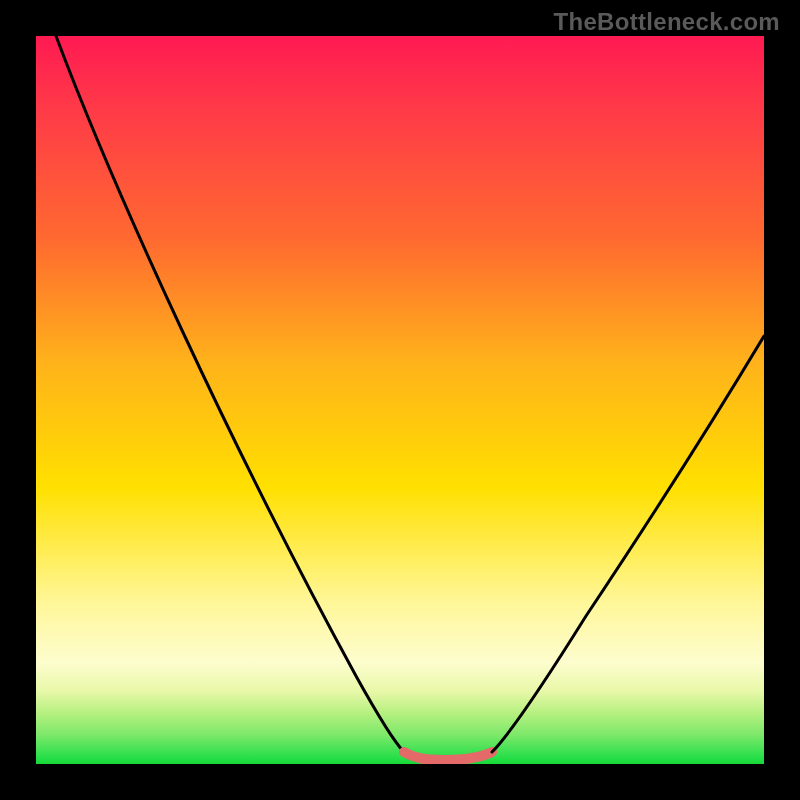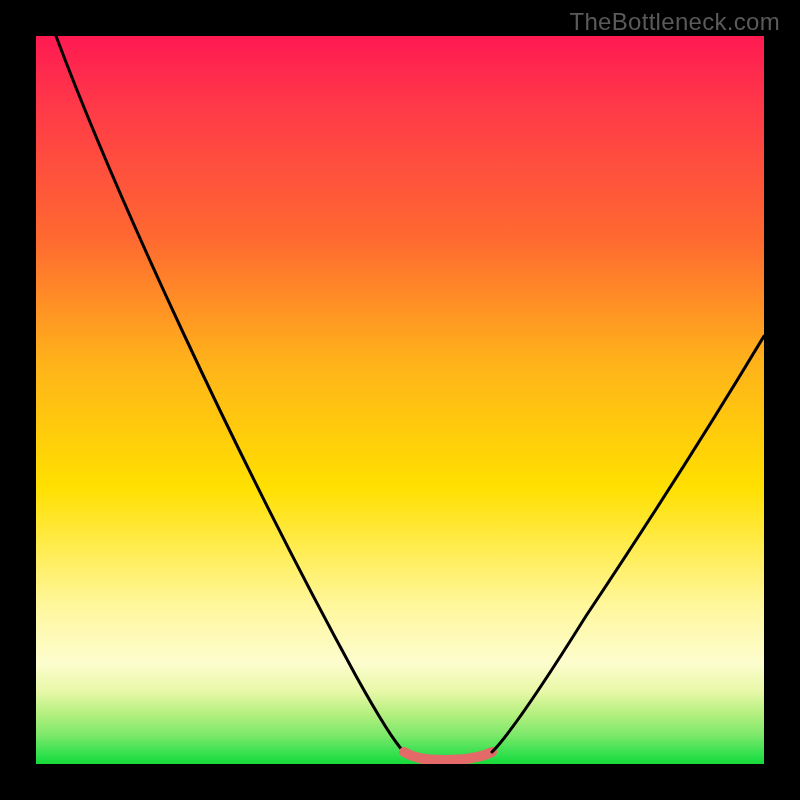--- a/index.html
+++ b/index.html
@@ -39,21 +39,21 @@
       #2adf4a 99%,
       #18d838 100%
     );
   }
   .watermark {
     position: absolute;
     top: 8px;
     right: 20px;
     color: #5a5a5a;
     font-size: 24px;
-    font-weight: 400;
+    font-weight: 700;
     letter-spacing: 0.3px;
   }
   svg.curve {
     position: absolute;
     left: 0;
     top: 0;
     width: 728px;
     height: 728px;
   }
 </style>

